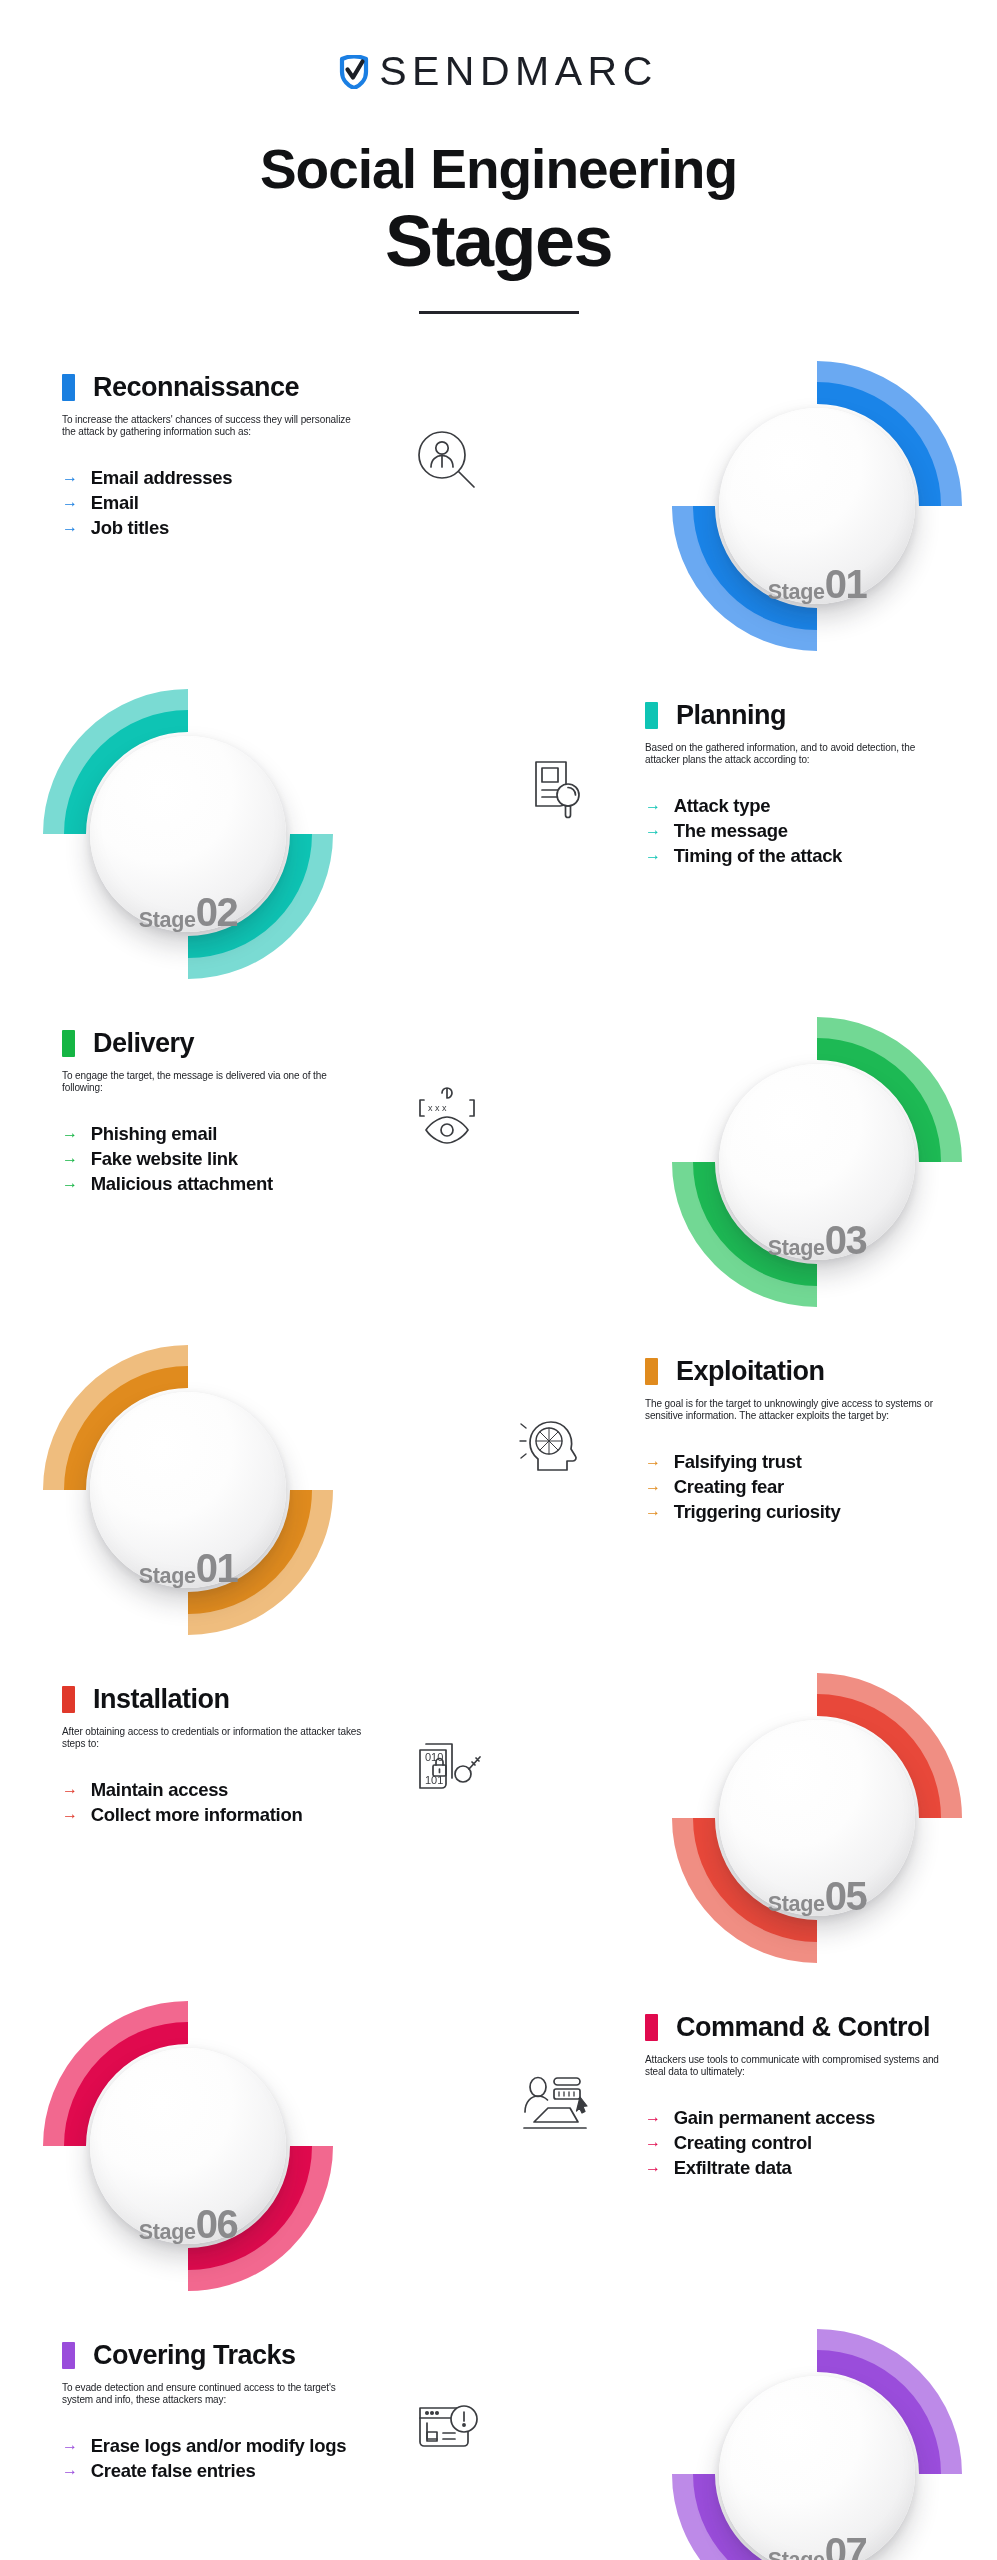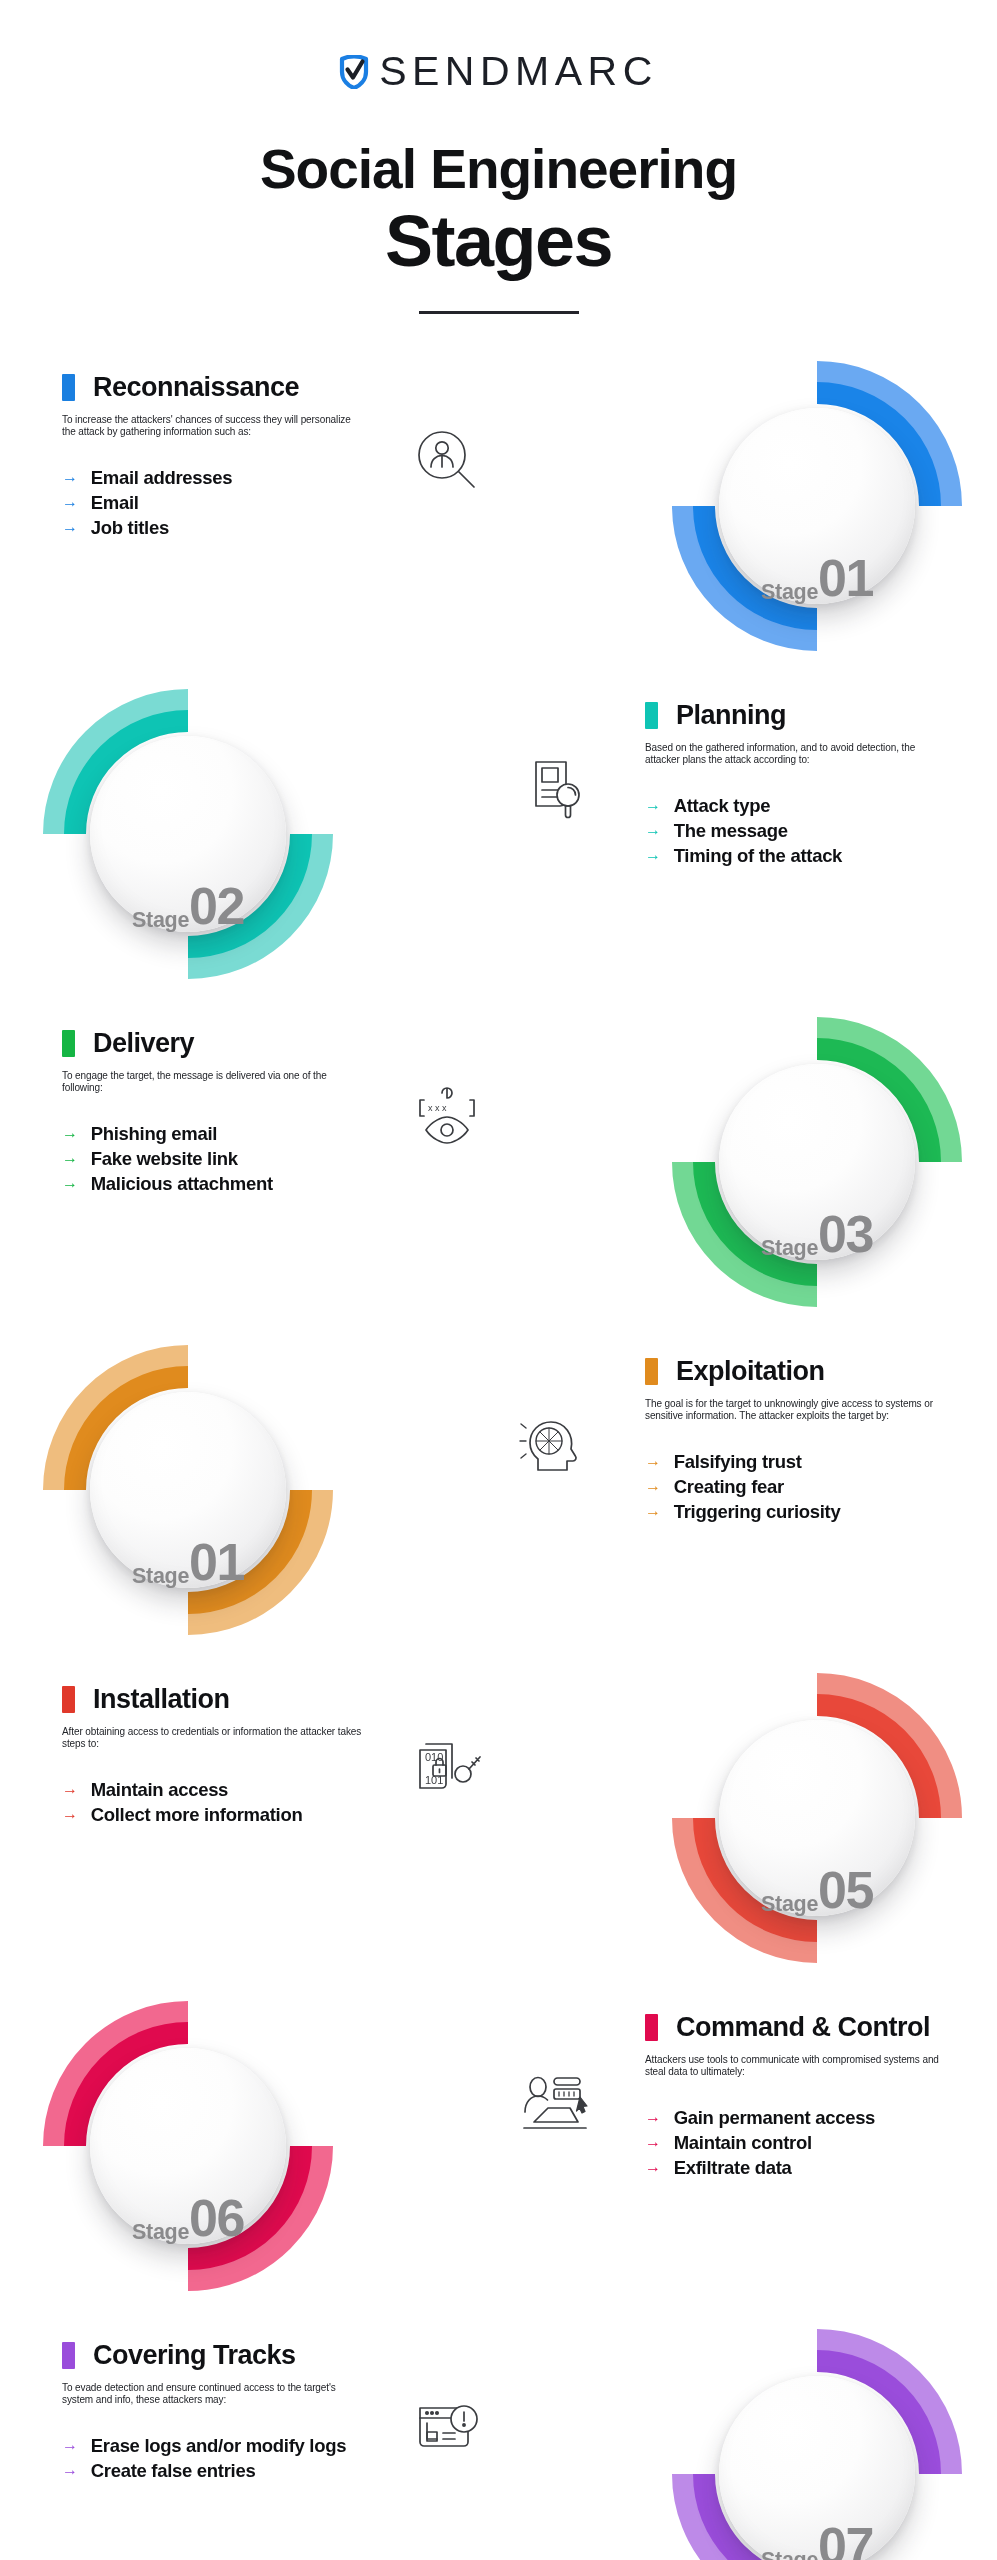--- a/index.html
+++ b/index.html
@@ -97,21 +97,21 @@
       0 3px 8px rgba(30,30,40,0.10),
       inset 0 -10px 18px rgba(0,0,0,0.035);
     display:flex; flex-direction:row;
     align-items:flex-end; justify-content:center;
   }
   .orb-label{
     font-size:21.5px; font-weight:600; color:#8a8a8c;
     letter-spacing:-0.3px; line-height:1;
   }
   .orb-num{
-    font-size:52px; font-weight:800; color:#8a8a8c;
+    font-size:40px; font-weight:800; color:#8a8a8c;
     letter-spacing:-1.5px; line-height:1; margin-top:3px;
   }
 </style>
 </head>
 <body>
 
 <div class="brand">
   <span>
     <svg class="brand-shield" viewBox="0 0 30 34">
       <path d="M3 4 C10 0.5 20 0.5 27 4 L27 17 C27 26 20 31 15 33 C10 31 3 26 3 17 Z" fill="none" stroke="#1b7fe3" stroke-width="4.2" stroke-linejoin="round"></path>
@@ -376,21 +376,21 @@
         <span class="head-title">Command &amp; Control</span>
       </div>
       <p class="desc">Attackers use tools to communicate with compromised systems and steal data to ultimately:</p>
       <ul class="bullets">
       <li>
         <span class="arrow" style="color:#e00a4e">→</span>
         <span>Gain permanent access</span>
       </li>
       <li>
         <span class="arrow" style="color:#e00a4e">→</span>
-        <span>Maintain control</span>
+        <span>Creating control</span>
       </li>
       <li>
         <span class="arrow" style="color:#e00a4e">→</span>
         <span>Exfiltrate data</span>
       </li>
         </ul>
     </div>
 
     <div class="icon-box">
     <svg viewBox="0 0 74 74">

